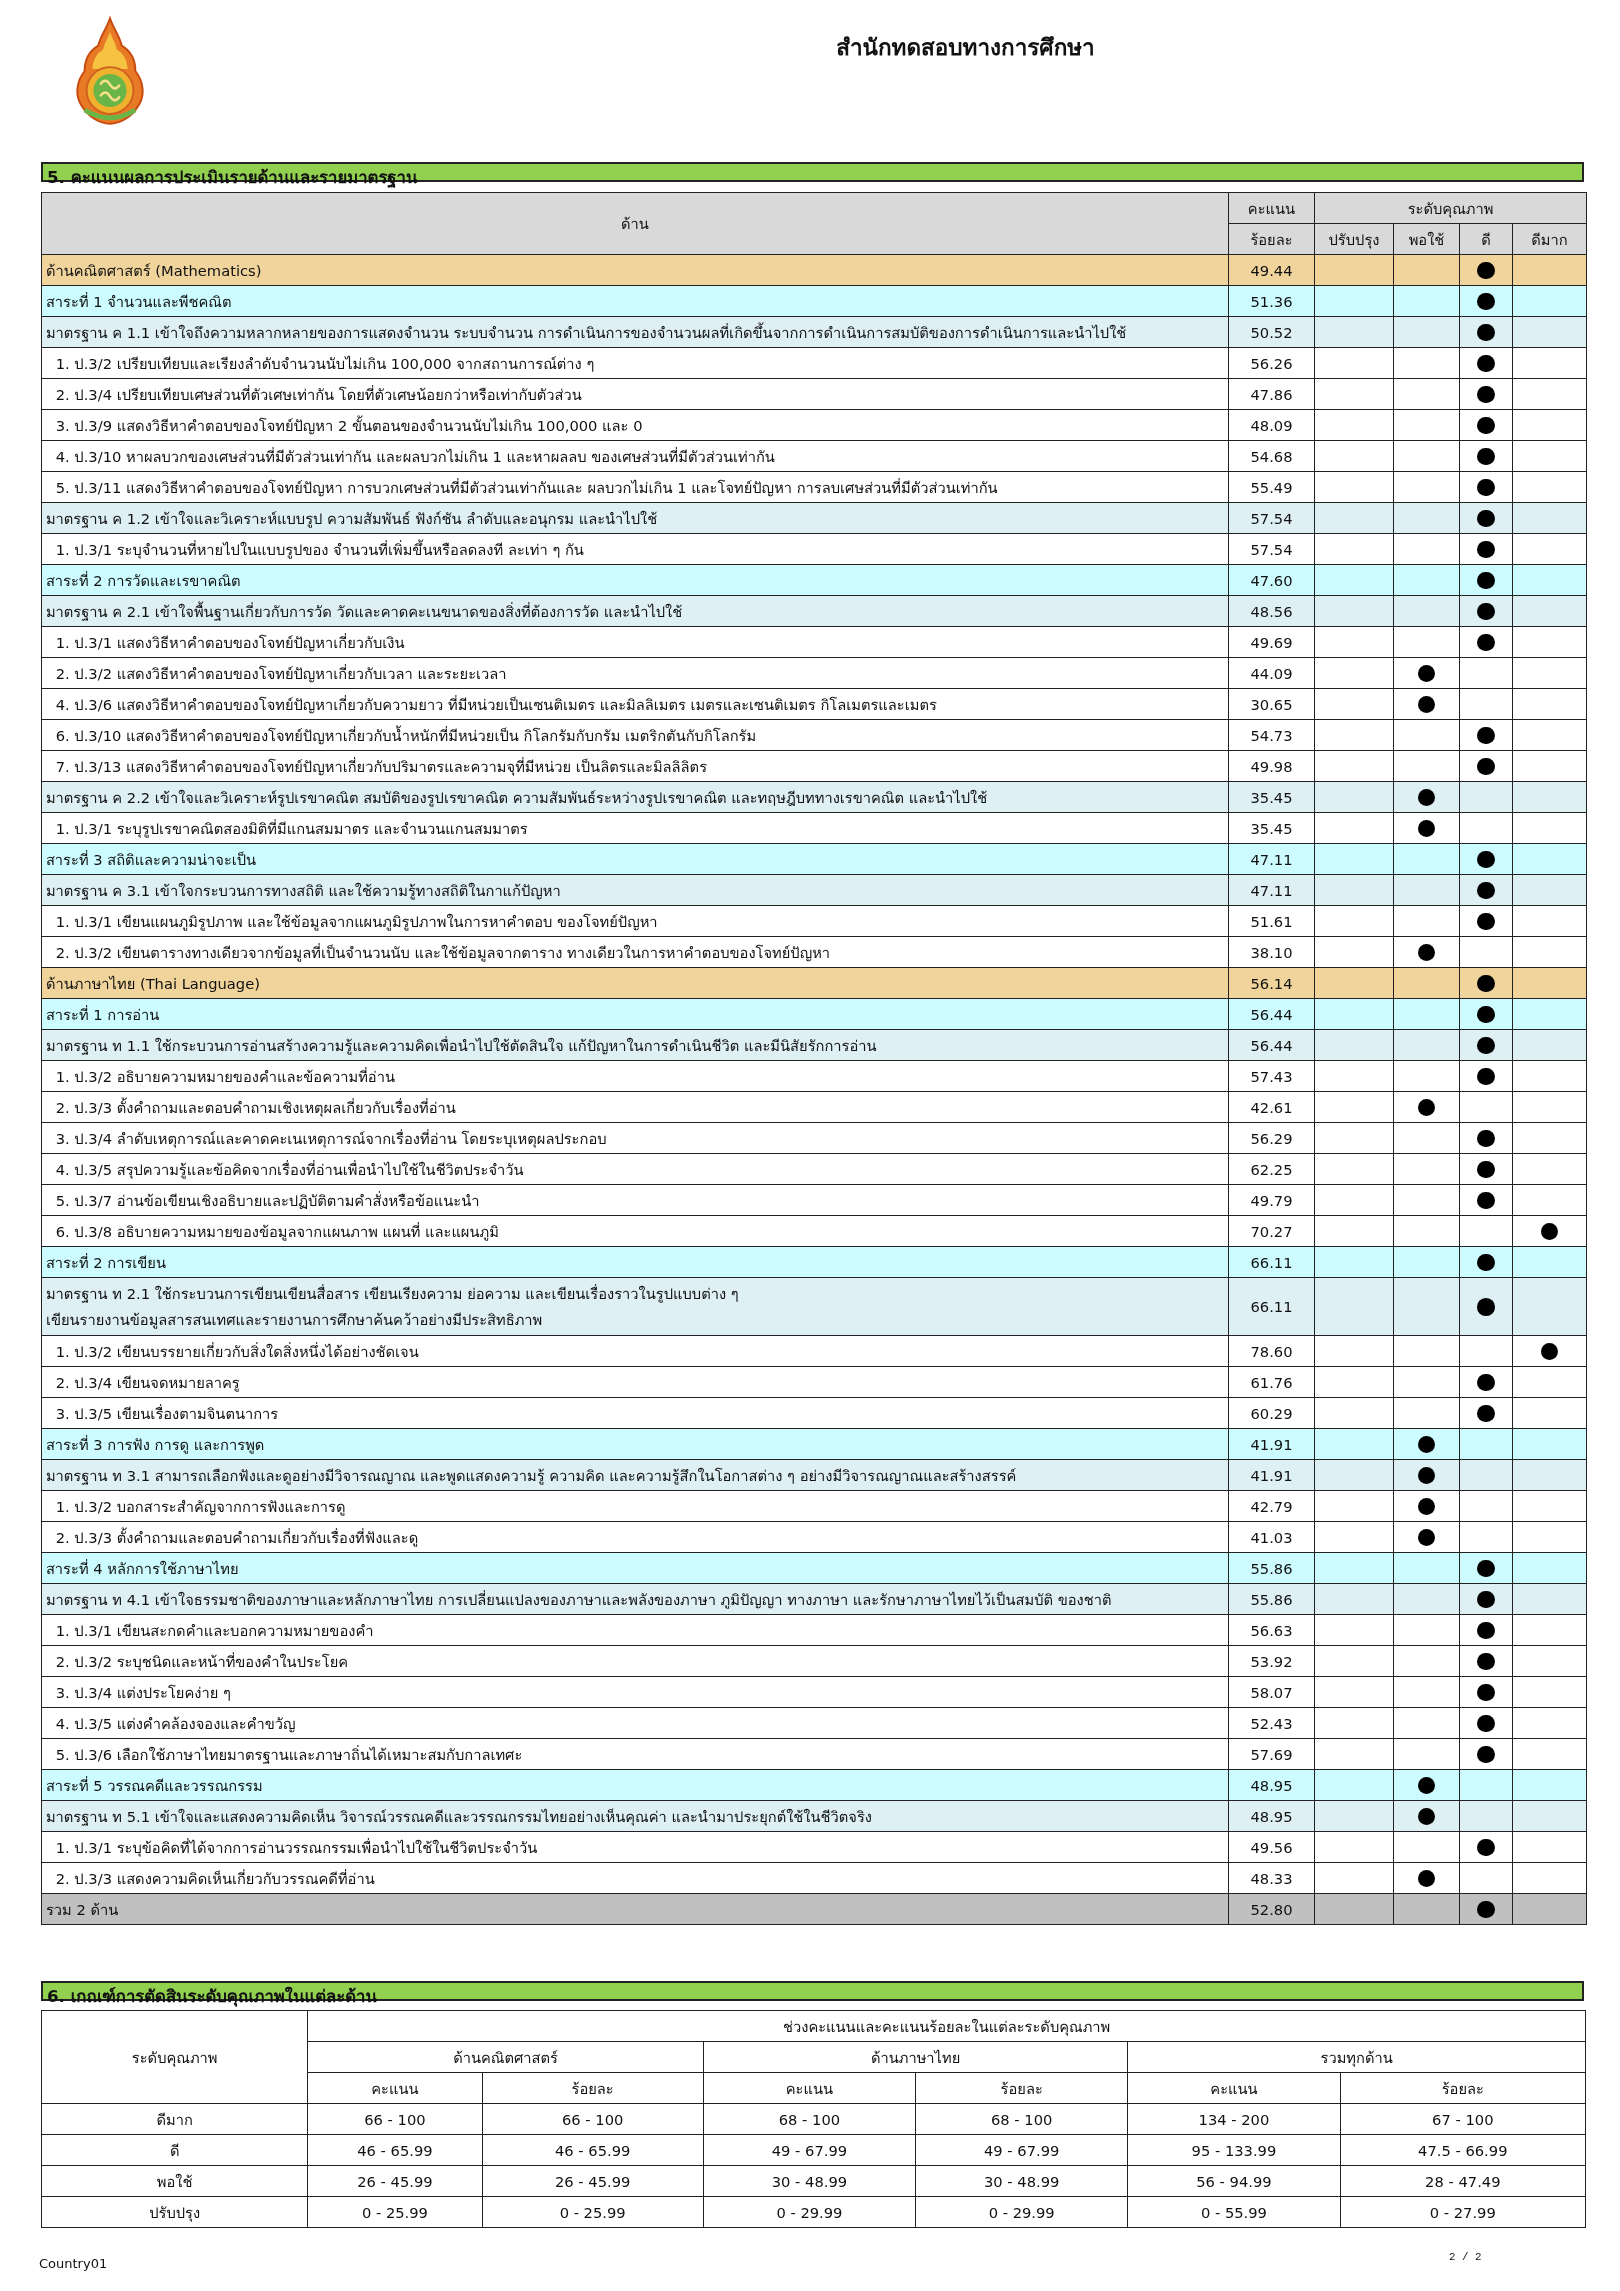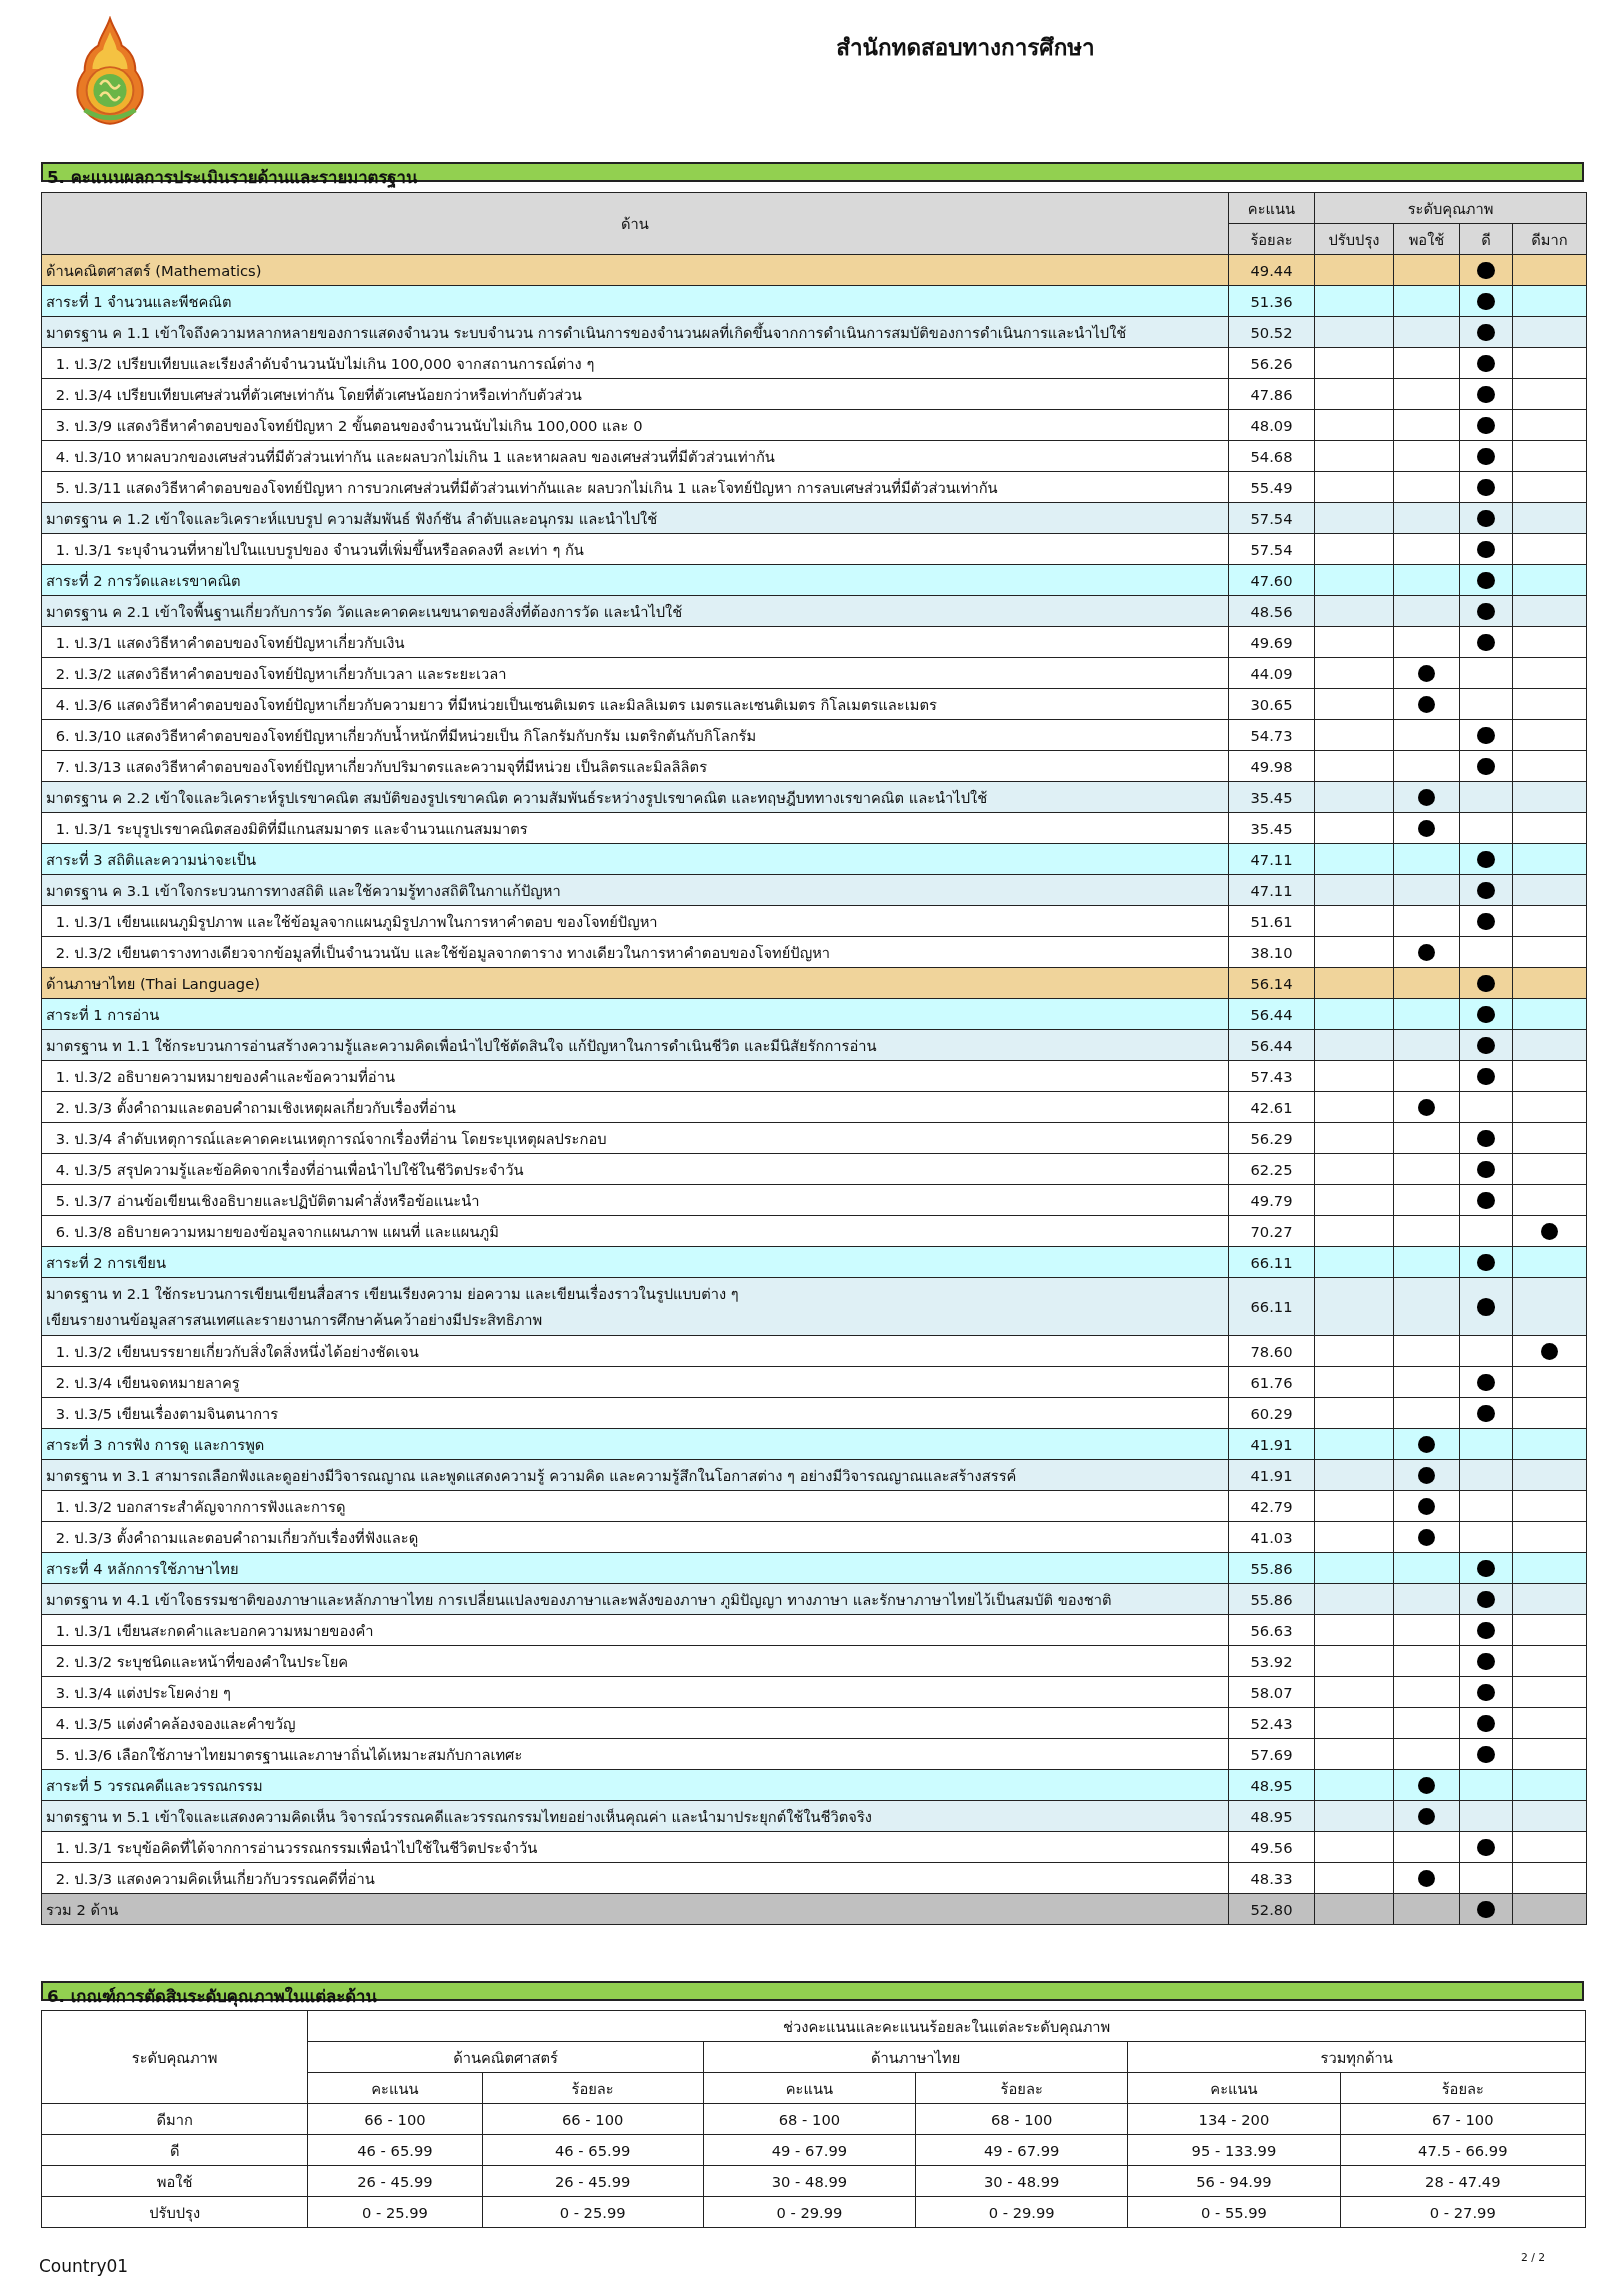--- a/index.html
+++ b/index.html
@@ -37,22 +37,22 @@
     tr.indicator td.label { padding-left: 13.7px; }
     tr.total td { background: #c0c0c0; }
     tr.tall td { height: 57px; }
     tr.tall td.label { white-space: normal; line-height: 25.5px; }
 
     table.crit {
       position: absolute; left: 41px; top: 2010px; width: 1545px;
       border-collapse: collapse; table-layout: fixed; font-size: 14.7px;
     }
     table.crit td { border: 1.5px solid #222; height: 30px; text-align: center; padding: 0; }
-    .footer-left { position: absolute; left: 39px; top: 2256px; font-size: 17px; }
-    .footer-right { position: absolute; left: 1521px; top: 2251px; font-size: 10.8px; }
+    .footer-left { position: absolute; left: 39px; top: 2256px; font-size: 13px; }
+    .footer-right { position: absolute; left: 1449px; top: 2251px; font-size: 10.8px; font-family: Liberation Mono, monospace; }
   </style>
 </head>
 <body>
 
 <div class="logo">
   <svg width="78" height="110" viewBox="0 0 80 112">
     <path d="M40 2 C36 14 30 20 28 30 C18 36 14 46 14 56 C6 66 4 80 10 90 C18 104 30 110 40 110 C50 110 62 104 70 90 C76 80 74 66 66 56 C66 46 62 36 52 30 C50 20 44 14 40 2 Z" fill="#e87a25" stroke="#c84a10" stroke-width="2"></path>
     <path d="M40 16 C37 24 34 28 33 34 C26 38 22 46 22 54 L58 54 C58 46 54 38 47 34 C46 28 43 24 40 16 Z" fill="#f5c242"></path>
     <circle cx="40" cy="76" r="24" fill="#f0b22e" stroke="#d06020" stroke-width="2"></circle>
     <circle cx="40" cy="76" r="17" fill="#6ab547"></circle>

